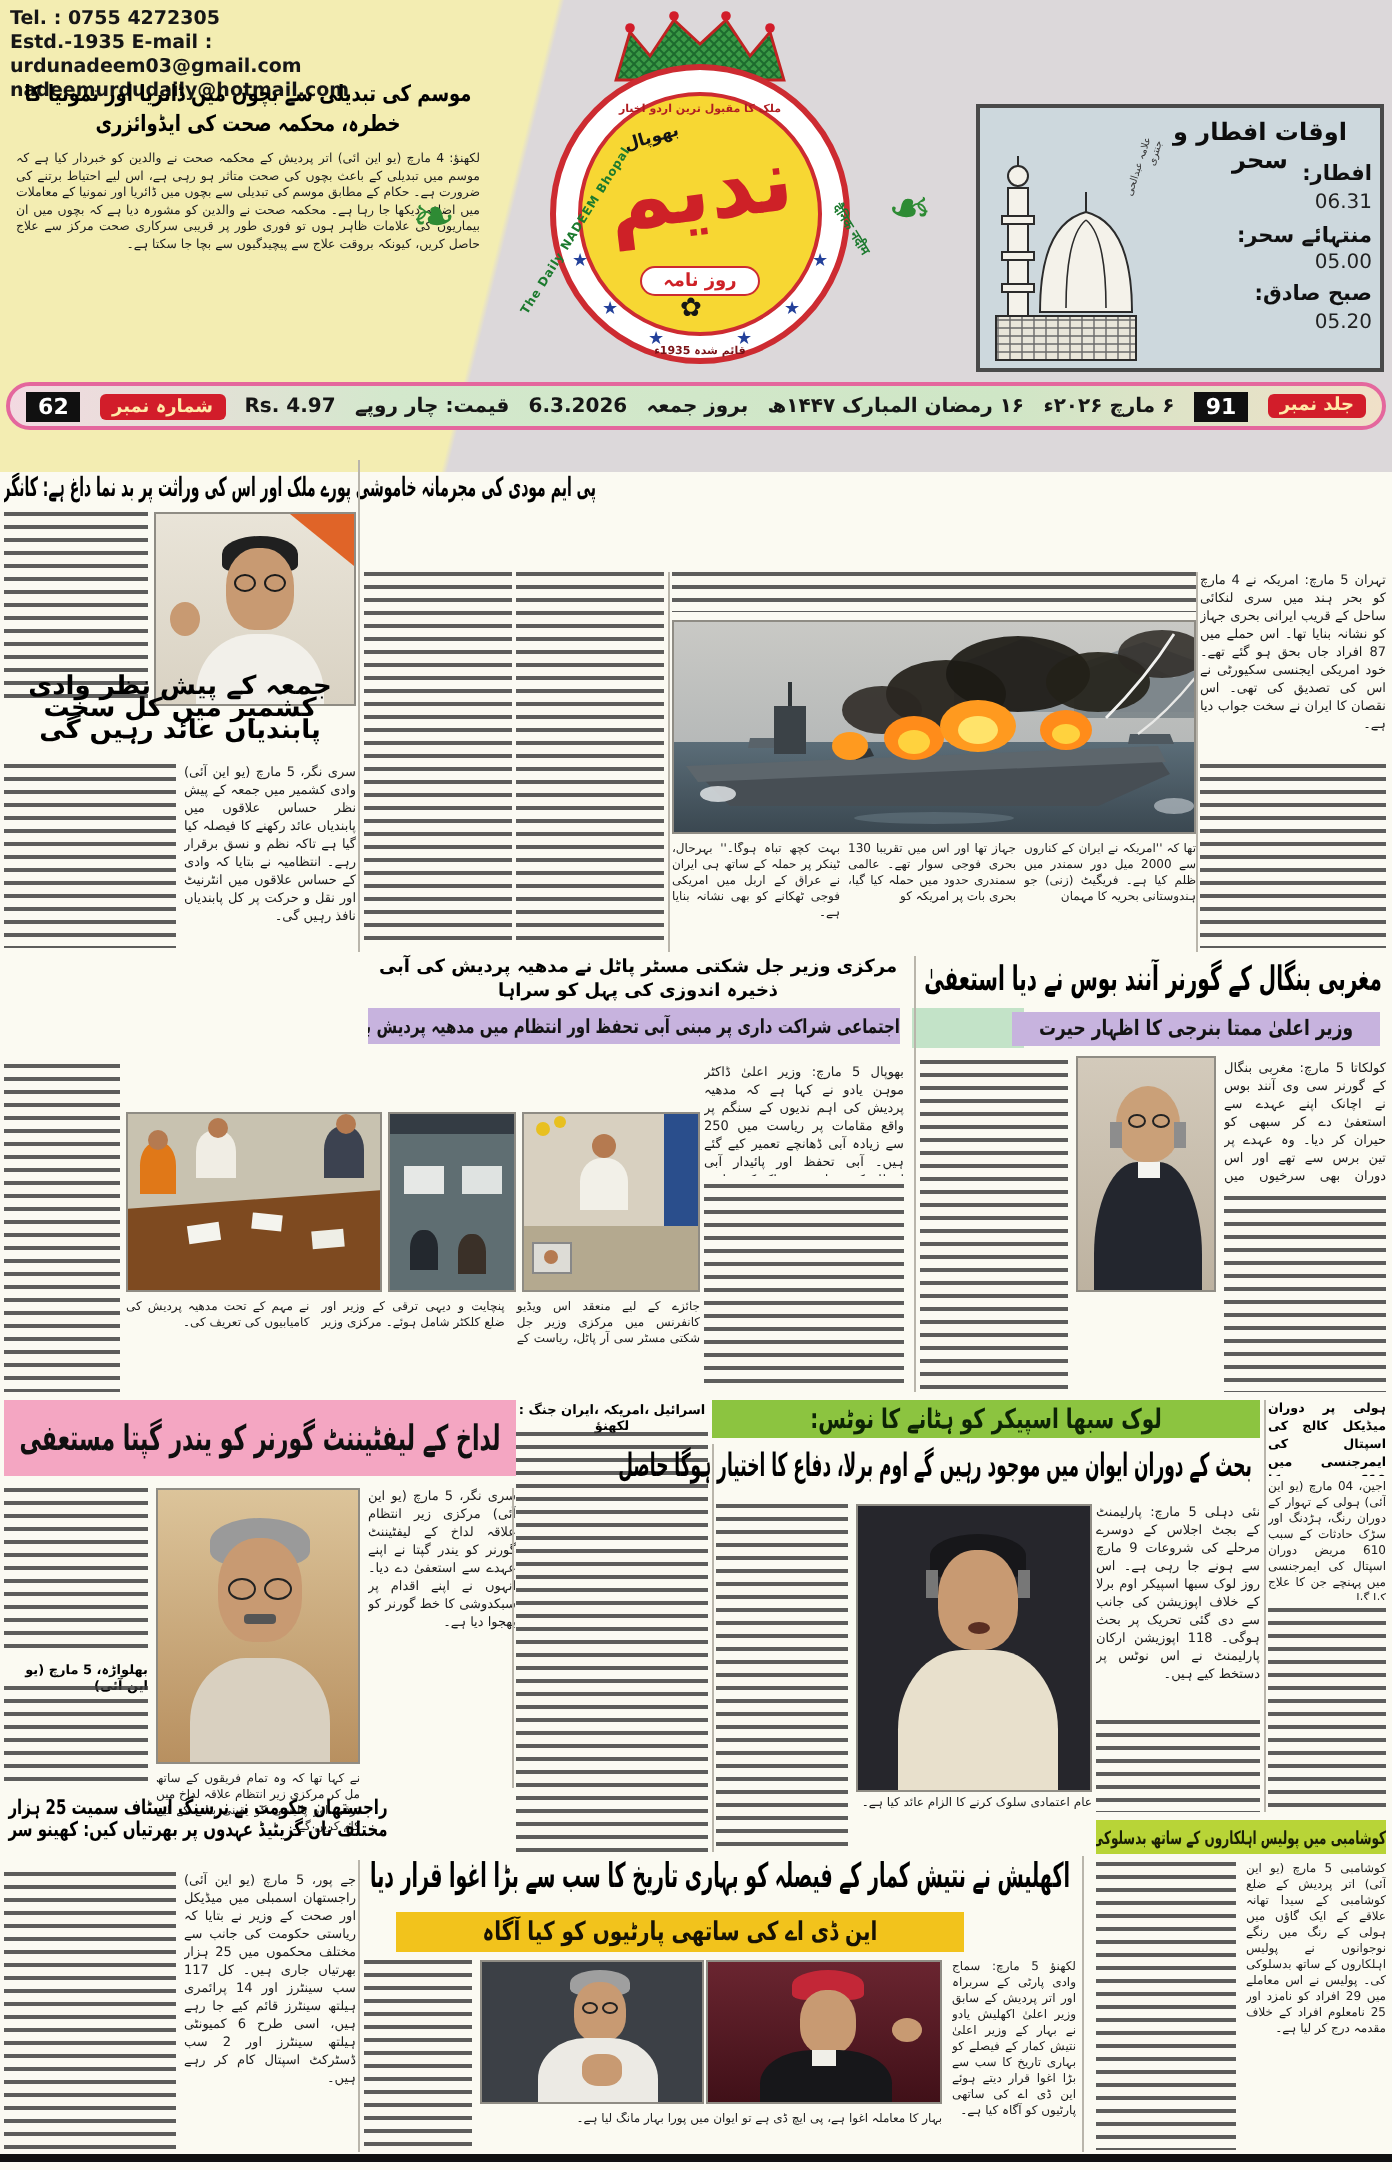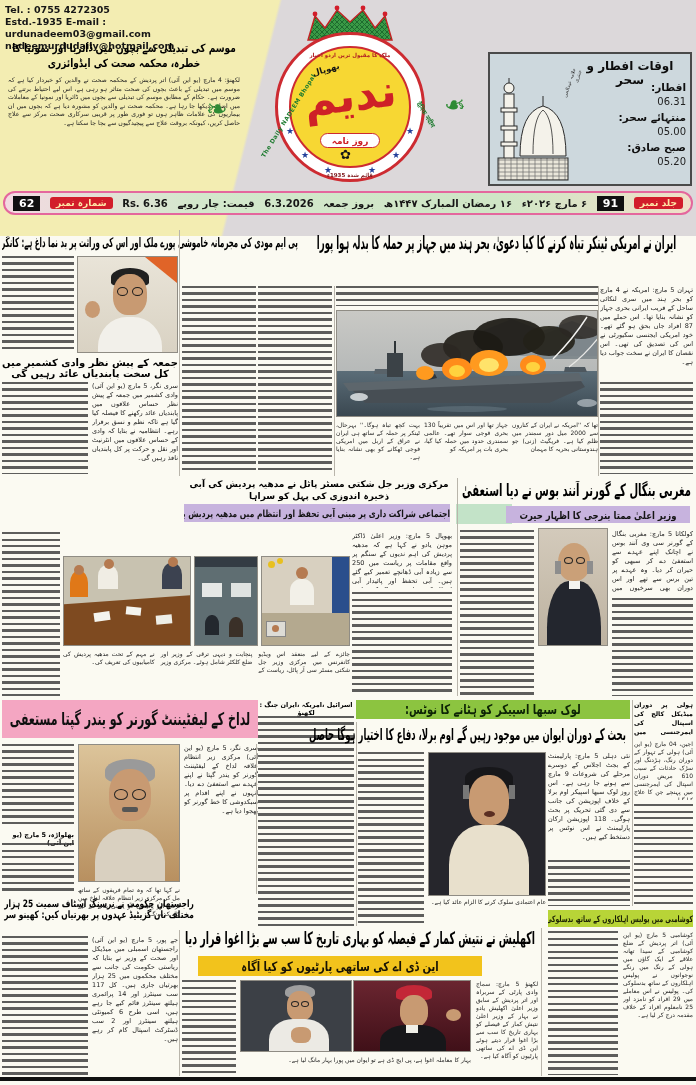--- a/index.html
+++ b/index.html
@@ -134,28 +134,25 @@
   </div>
 
   <div class="dbar u">
     <span class="pill">جلد نمبر</span>
     <span class="numbox">91</span>
     <span class="ditem">۶ مارچ ۲۰۲۶ء</span>
     <span class="ditem">۱۶ رمضان المبارک ۱۴۴۷ھ</span>
     <span class="ditem">بروز جمعہ</span>
     <span class="ditem ltr">6.3.2026</span>
     <span class="ditem">قیمت: چار روپے</span>
-    <span class="ditem ltr">Rs. 6.36</span>
+    <span class="ditem ltr">Rs. 4.97</span>
     <span class="pill">شمارہ نمبر</span>
     <span class="numbox">62</span>
   </div>
 
-  <div class="abs flexc" style="left:300px;top:229px;width:393px;height:27px">
-    <span class="sy u nw b" style="font-size:8.5px;transform:scaleY(2.15)">ایران نے امریکی ٹینکر تباہ کرنے کا کیا دعویٰ، بحر ہند میں جہاز پر حملہ کا بدلہ ہوا پورا</span>
-  </div>
   <div class="abs flexc" style="left:2px;top:233px;width:296px;height:21px">
     <span class="sy u nw b" style="font-size:7px;transform:scaleY(1.9)">پی ایم مودی کی مجرمانہ خاموشی پورے ملک اور اس کی وراثت پر بد نما داغ ہے: کانگریس</span>
   </div>
 
 
   <div class="abs u jst lead" style="left:600px;top:286px;width:93px;height:92px">تہران 5 مارچ: امریکہ نے 4 مارچ کو بحر ہند میں سری لنکائی ساحل کے قریب ایرانی بحری جہاز کو نشانہ بنایا تھا۔ اس حملے میں 87 افراد جاں بحق ہو گئے تھے۔ خود امریکی ایجنسی سکیورٹی نے اس کی تصدیق کی تھی۔ اس نقصان کا ایران نے سخت جواب دیا ہے۔</div>
   <div class="abs greek" style="left:600px;top:382px;width:93px;height:92px"></div>
   <div class="abs greek" style="left:258px;top:286px;width:74px;height:188px"></div>
   <div class="abs greek" style="left:182px;top:286px;width:74px;height:188px"></div>
   <div class="abs greek" style="left:336px;top:286px;width:262px;height:20px"></div>
@@ -213,21 +210,21 @@
   <div class="ph" style="left:77px;top:256px;width:101px;height:97px">
     <div class="pp" style="inset:0;background:linear-gradient(180deg,#e9e4d8,#d9d2c3)"></div>
     <div class="pp" style="right:0;top:0;width:32px;height:26px;background:#e06428;clip-path:polygon(0 0,100% 0,100% 100%)"></div>
     <div class="pp" style="left:33px;top:11px;width:38px;height:18px;background:#202020;border-radius:50% 50% 20% 20%"></div>
     <div class="pp" style="left:35px;top:17px;width:34px;height:41px;background:#c89a72;border-radius:46% 46% 42% 42%"></div>
     <div class="pp" style="left:39px;top:30px;width:11px;height:9px;border:1.5px solid #1b1b1b;border-radius:50%"></div>
     <div class="pp" style="left:54px;top:30px;width:11px;height:9px;border:1.5px solid #1b1b1b;border-radius:50%"></div>
     <div class="pp" style="left:20px;top:60px;width:64px;height:37px;background:#f2f0ea;border-radius:45% 45% 0 0/80% 80% 0 0"></div>
     <div class="pp" style="left:7px;top:44px;width:15px;height:17px;background:#c89a72;border-radius:50%"></div>
   </div>
-  <div class="abs u b ctr" style="left:2px;top:357px;width:176px;font-size:10px;line-height:11px">جمعہ کے پیش نظر وادی کشمیر میں کل سخت پابندیاں عائد رہیں گی</div>
+  <div class="abs u b ctr" style="left:2px;top:338px;width:176px;font-size:13px;line-height:11px">جمعہ کے پیش نظر وادی کشمیر میں کل سخت پابندیاں عائد رہیں گی</div>
   <div class="abs u jst lead" style="left:92px;top:382px;width:86px;height:92px">سری نگر، 5 مارچ (یو این آئی) وادی کشمیر میں جمعہ کے پیش نظر حساس علاقوں میں پابندیاں عائد رکھنے کا فیصلہ کیا گیا ہے تاکہ نظم و نسق برقرار رہے۔ انتظامیہ نے بتایا کہ وادی کے حساس علاقوں میں انٹرنیٹ اور نقل و حرکت پر کل پابندیاں نافذ رہیں گی۔</div>
   <div class="abs greek" style="left:2px;top:382px;width:86px;height:92px"></div>
 
   <div class="abs u b ctr" style="left:184px;top:478px;width:270px;font-size:9px;line-height:12px">مرکزی وزیر جل شکتی مسٹر پاٹل نے مدھیہ پردیش کی آبی ذخیرہ اندوزی کی پہل کو سراہا</div>
   <div class="abs flexc barpurple" style="left:184px;top:504px;width:266px;height:18px">
     <span class="sy u nw b" style="font-size:7.5px;transform:scaleY(1.3)">اجتماعی شراکت داری پر مبنی آبی تحفظ اور انتظام میں مدھیہ پردیش بہترین مثال</span>
   </div>
   <div class="abs" style="left:456px;top:504px;width:56px;height:20px;background:#c3e3c8"></div>
 
   <div class="abs u jst lead" style="left:352px;top:532px;width:100px;height:56px">بھوپال 5 مارچ: وزیر اعلیٰ ڈاکٹر موہن یادو نے کہا ہے کہ مدھیہ پردیش کی اہم ندیوں کے سنگم پر واقع مقامات پر ریاست میں 250 سے زیادہ آبی ڈھانچے تعمیر کیے گئے ہیں۔ آبی تحفظ اور پائیدار آبی انتظام کے میدان میں ملک کے سامنے بہترین مثال پیش کی جا رہی ہے۔</div>

